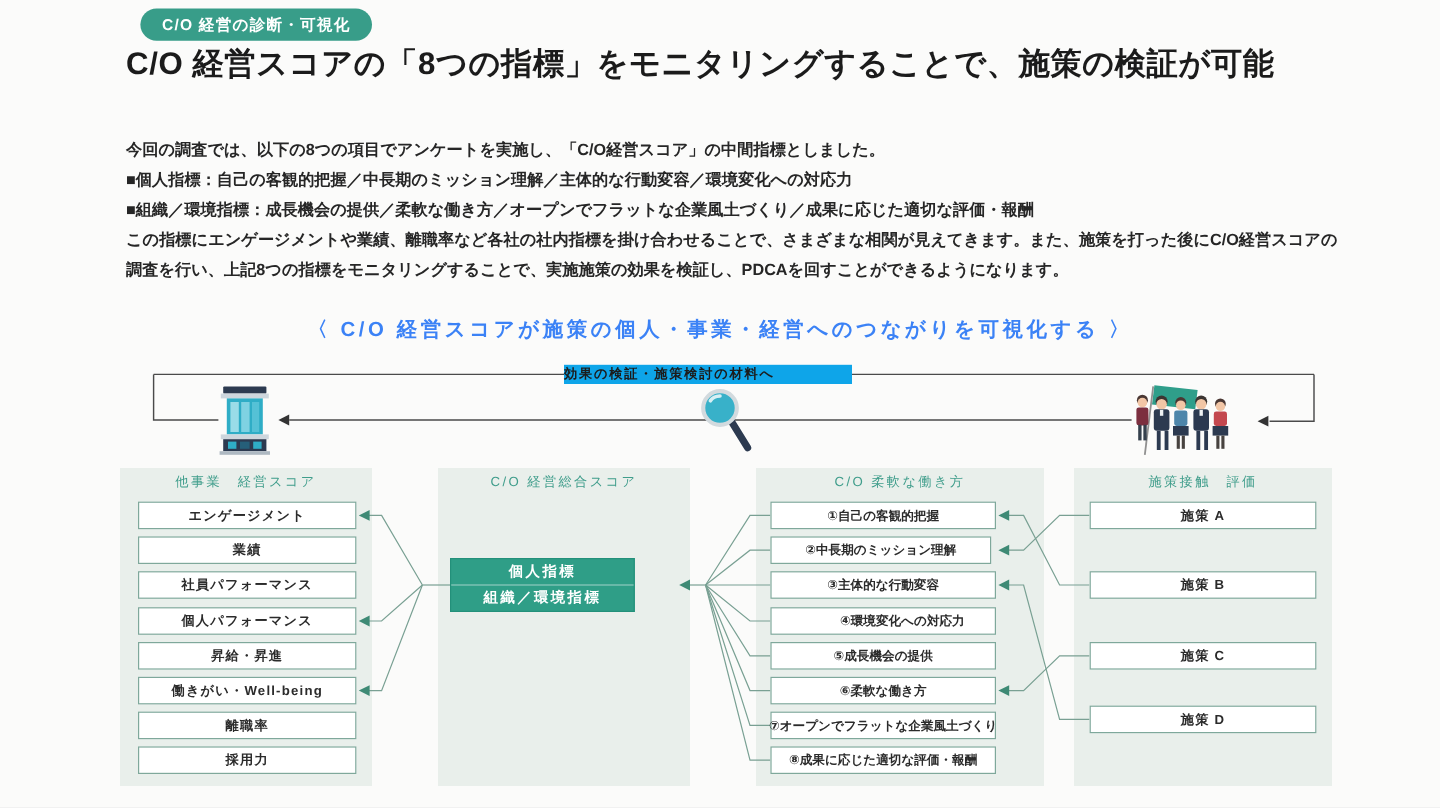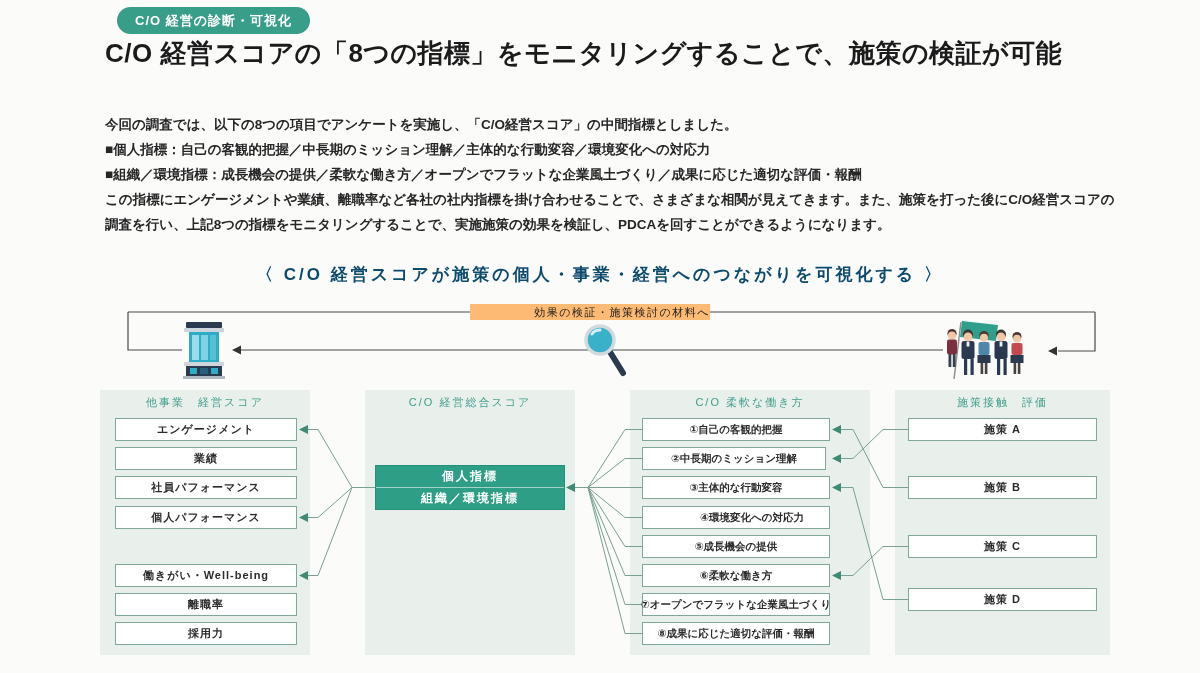--- a/index.html
+++ b/index.html
@@ -6,34 +6,34 @@
   .page{position:relative;width:1200px;height:673px;background:#fbfbfa;overflow:hidden;
         font-family:"Liberation Sans","DejaVu Sans",sans-serif;color:#222;}
   .badge{position:absolute;left:117px;top:7px;height:27px;line-height:27px;padding:0 18px;
          border-radius:14px;background:#389d89;color:#fff;font-size:13px;font-weight:700;letter-spacing:1px;}
   .title{position:absolute;left:105px;top:36px;margin:0;font-size:26px;font-weight:700;
          color:#1b1b1b;letter-spacing:.5px;white-space:nowrap;}
   .intro{position:absolute;left:105px;top:112px;width:1012px;font-size:13.5px;font-weight:600;
          color:#262626;line-height:25px;}
   .intro p{margin:0;}
   .diagram-heading{position:absolute;left:0;top:263px;width:1200px;text-align:center;
-         font-size:17px;font-weight:700;color:#0c4a6e;letter-spacing:3px;}
+         font-size:17px;font-weight:700;color:#3b82f6;letter-spacing:3px;}
   .diagram{position:absolute;left:0;top:295px;width:1200px;height:378px;}
   .panel{position:absolute;top:95px;height:265px;background:#e9efeb;z-index:0;}
   .flow-svg{position:absolute;left:0;top:0;width:1200px;height:378px;z-index:1;}
   .loop-label{position:absolute;left:470px;top:9px;width:240px;height:16px;line-height:16px;
-         text-align:right;font-size:11px;font-weight:400;letter-spacing:1.5px;color:#1c1c1c;
-         background:#fdba74;z-index:2;}
+         text-align:left;font-size:11px;font-weight:700;letter-spacing:1.5px;color:#1c1c1c;
+         background:#0ea5e9;z-index:2;}
   .col-header{position:absolute;top:100px;height:14px;line-height:14px;text-align:center;
          font-size:11px;font-weight:400;color:#3f9d8b;letter-spacing:2px;z-index:2;}
   .bx{position:absolute;height:23px;background:#fff;border:1px solid #7fa89b;box-sizing:border-box;
       display:flex;align-items:center;justify-content:center;font-size:11px;font-weight:700;
       color:#2b2b2b;letter-spacing:1px;white-space:nowrap;z-index:2;}
   .bx.mid{letter-spacing:0;font-size:10.5px;}
-  .score-box{position:absolute;left:375px;top:170px;width:190px;height:45px;background:#2f9e87;
+  .score-box{position:absolute;left:375px;top:170px;width:154px;height:45px;background:#2f9e87;
       border:1px solid #23907a;box-sizing:border-box;z-index:2;display:flex;flex-direction:column;}
   .score-row{flex:1;display:flex;align-items:center;justify-content:center;color:#fff;
       font-size:12px;font-weight:700;letter-spacing:2px;}
   .score-row:first-child{border-bottom:1px solid rgba(255,255,255,.55);}
 </style>
 </head>
 <body>
 
 <div class="page">
 
@@ -169,20 +169,21 @@
 
     <div class="col-header" style="left:100px;width:210px;">他事業　経営スコア</div>
     <div class="col-header" style="left:365px;width:210px;">C/O 経営総合スコア</div>
     <div class="col-header" style="left:630px;width:240px;">C/O 柔軟な働き方</div>
     <div class="col-header" style="left:895px;width:215px;">施策接触　評価</div>
 
     <div class="bx" style="left:115px;top:123px;width:182px;">エンゲージメント</div>
     <div class="bx" style="left:115px;top:152px;width:182px;">業績</div>
     <div class="bx" style="left:115px;top:181px;width:182px;">社員パフォーマンス</div>
     <div class="bx" style="left:115px;top:211px;width:182px;">個人パフォーマンス</div>
+    <div class="bx" style="left:115px;top:240px;width:182px;">昇給・昇進</div>
     <div class="bx" style="left:115px;top:269px;width:182px;">働きがい・Well-being</div>
     <div class="bx" style="left:115px;top:298px;width:182px;">離職率</div>
     <div class="bx" style="left:115px;top:327px;width:182px;">採用力</div>
 
     <div class="score-box">
       <div class="score-row">個人指標</div>
       <div class="score-row">組織／環境指標</div>
     </div>
 
     <div class="bx mid" style="left:642px;top:123px;width:188px;">①自己の客観的把握</div>

